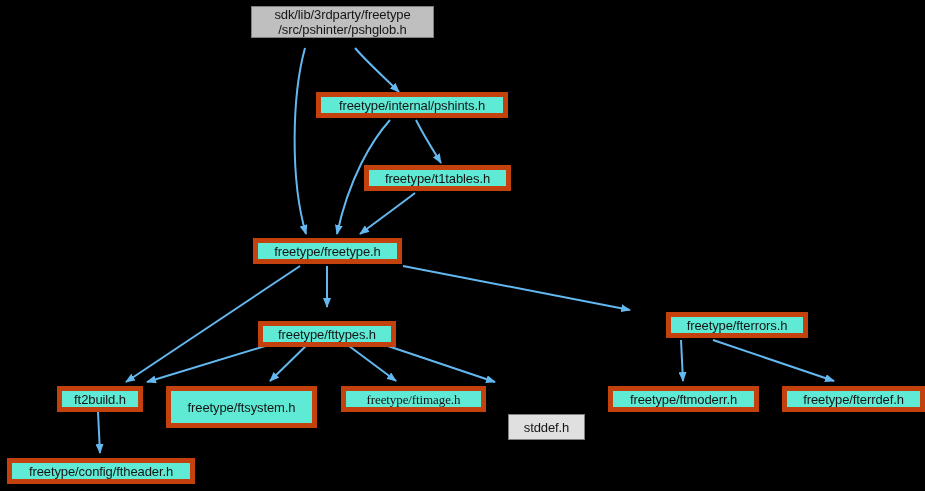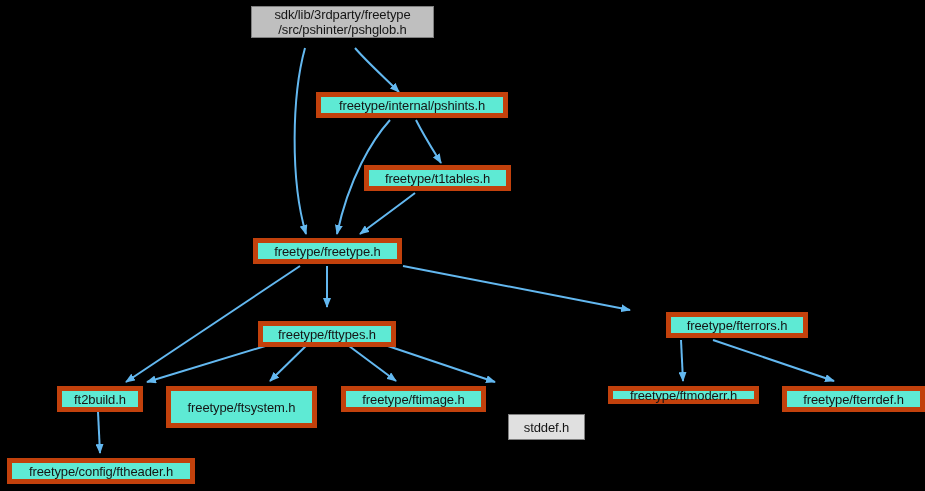--- a/index.html
+++ b/index.html
@@ -85,20 +85,20 @@
   <div id="nodes">
       <div class="node current" style="left: 251px; top: 6px; width: 183px; height: 32px;">sdk/lib/3rdparty/freetype
 /src/pshinter/pshglob.h</div>
       <div class="node" style="left: 316px; top: 92px; width: 192px; height: 26px;">freetype/internal/pshints.h</div>
       <div class="node" style="left: 364px; top: 165px; width: 147px; height: 26px;">freetype/t1tables.h</div>
       <div class="node" style="left: 253px; top: 238px; width: 149px; height: 26px;">freetype/freetype.h</div>
       <div class="node" style="left: 258px; top: 312px; width: 138px; height: 26px; margin-top: 9px;">freetype/fttypes.h</div>
       <div class="node" style="left: 629px; top: 312px; width: 142px; height: 26px; margin-left: 37px;">freetype/fterrors.h</div>
       <div class="node" style="left: 57px; top: 386px; width: 86px; height: 26px;">ft2build.h</div>
       <div class="node" style="left: 166px; top: 386px; width: 151px; height: 42px;">freetype/ftsystem.h</div>
-      <div class="node" style="left: 341px; top: 386px; width: 145px; height: 26px;">freetype/ftimage.h</div>
+      <div class="node" style="left: 341px; top: 386px; width: 145px; height: 26px; font-family: Liberation Serif, serif;">freetype/ftimage.h</div>
       <div class="node sys" style="left: 508px; top: 386px; width: 77px; height: 26px; margin-top: 28px;">stddef.h</div>
-      <div class="node" style="left: 608px; top: 386px; width: 151px; height: 18px;">freetype/ftmoderr.h</div>
+      <div class="node" style="left: 608px; top: 386px; width: 151px; height: 26px;">freetype/ftmoderr.h</div>
       <div class="node" style="left: 782px; top: 386px; width: 143px; height: 26px;">freetype/fterrdef.h</div>
       <div class="node" style="left: 7px; top: 458px; width: 188px; height: 26px;">freetype/config/ftheader.h</div>
     </div>
 
 </div>
 
 </body></html>

